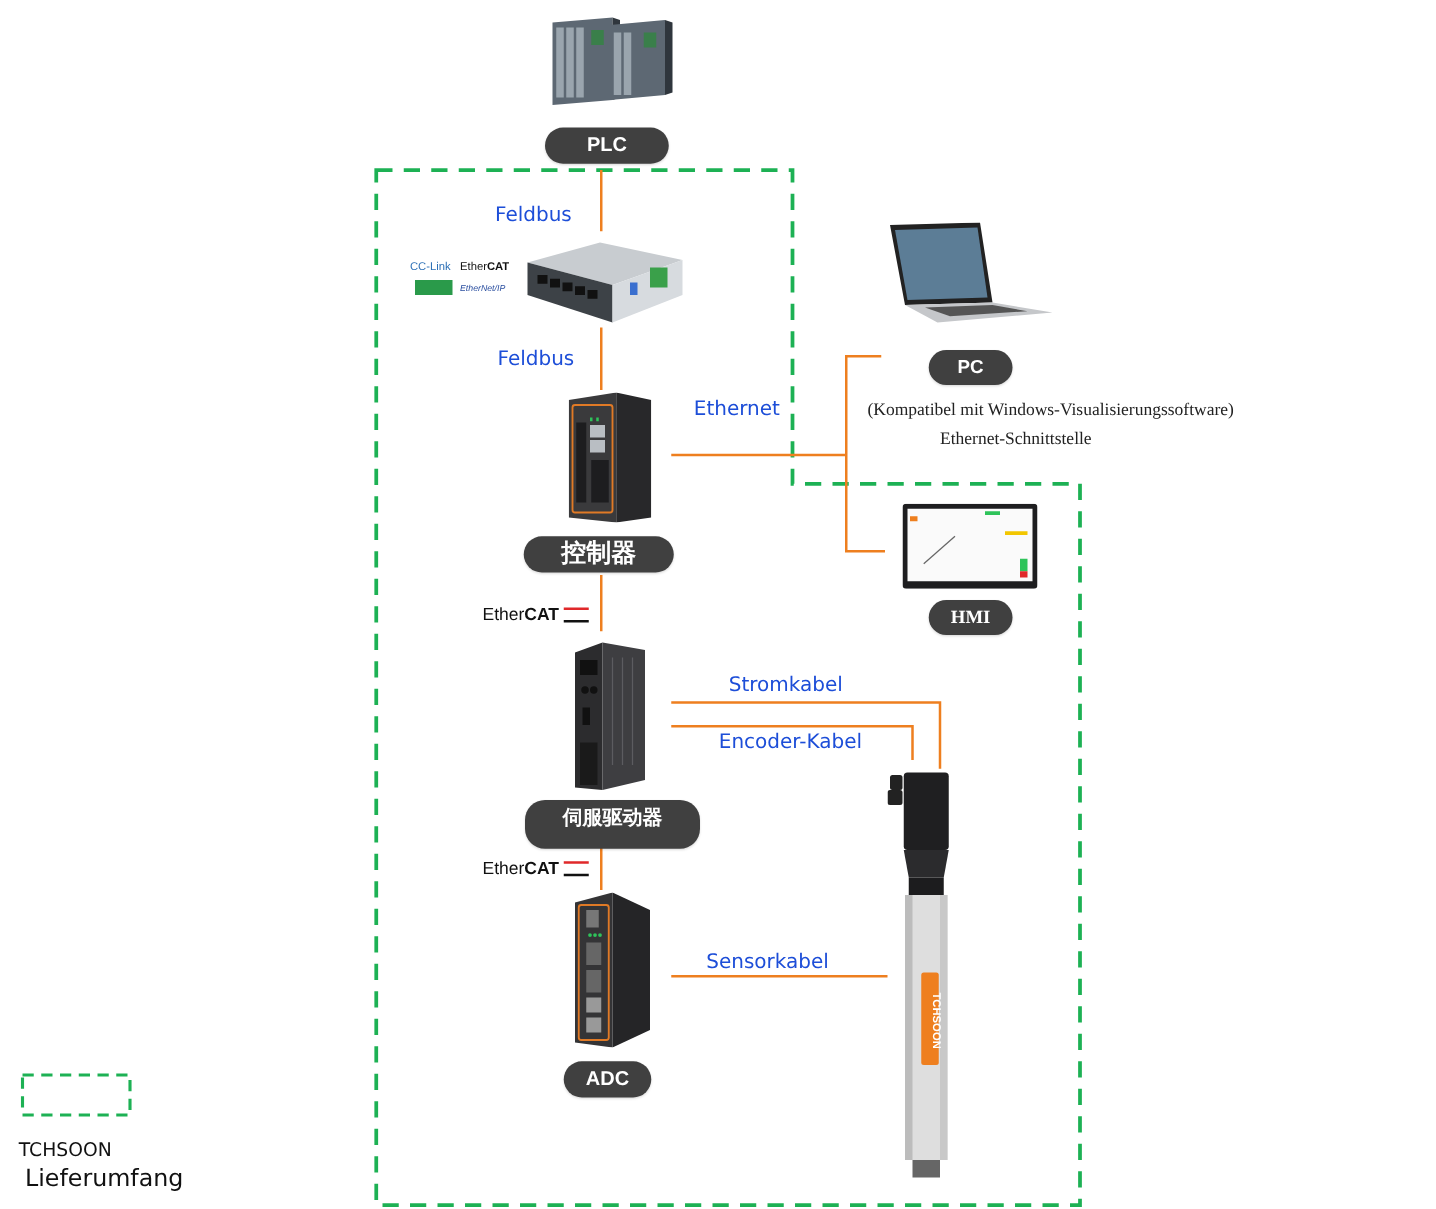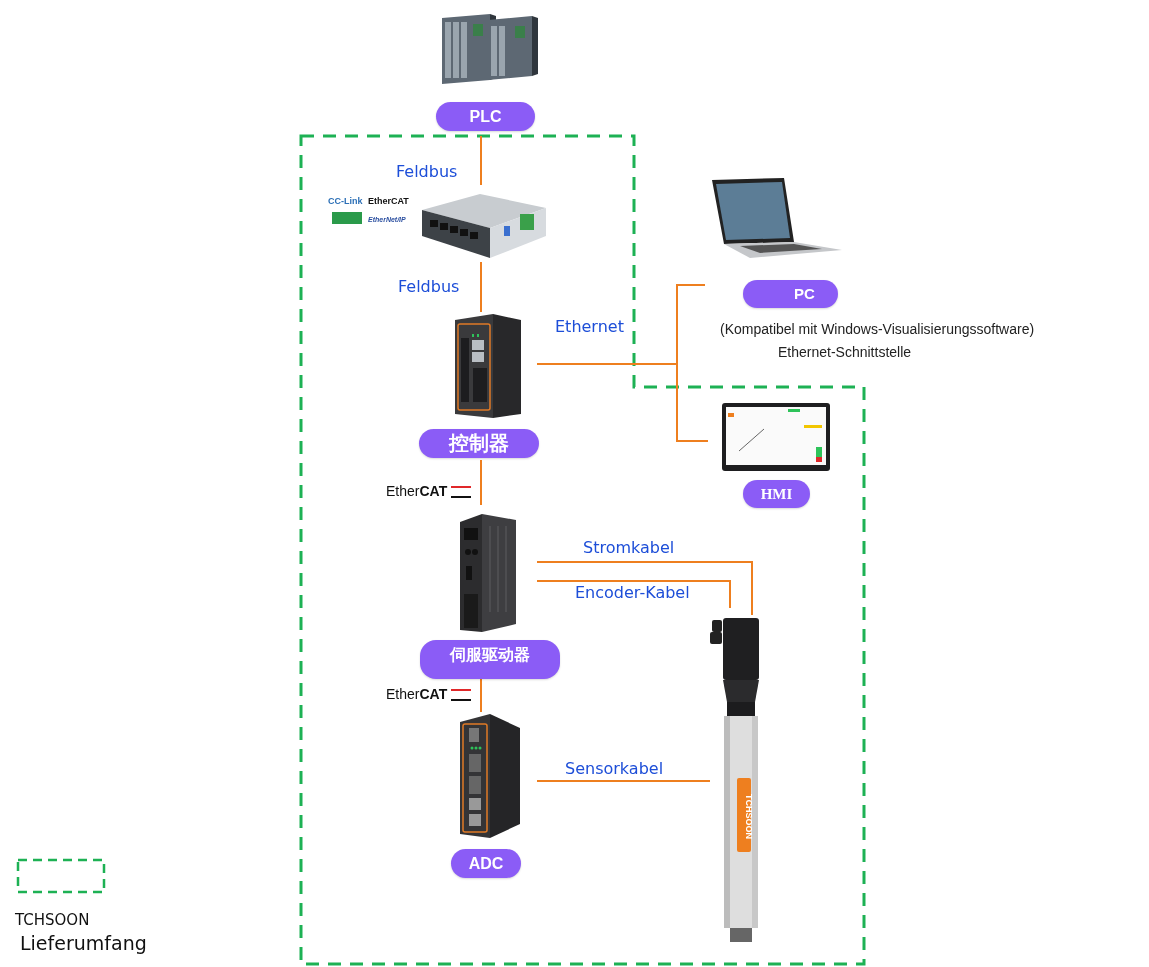--- a/index.html
+++ b/index.html
@@ -1,20 +1,20 @@
 <!DOCTYPE html>
 <html><head>
 <meta charset="utf-8">
 <style>
   html,body{margin:0;padding:0;background:#ffffff;}
   body{width:1149px;height:967px;position:relative;overflow:hidden;font-family:"DejaVu Sans","Liberation Sans",sans-serif;}
   .abs{position:absolute;}
-  .pill{position:absolute;background:#8b5cf6;color:#fff;border-radius:16px;text-align:center;font-weight:bold;font-family:"Liberation Sans",sans-serif;box-shadow:0 1px 2px rgba(0,0,0,0.15);}
+  .pill{position:absolute;background:#404040;color:#fff;border-radius:16px;text-align:center;font-weight:bold;font-family:"Liberation Sans",sans-serif;box-shadow:0 1px 2px rgba(0,0,0,0.15);}
   .lbl{position:absolute;font-family:"DejaVu Sans",sans-serif;font-size:16px;color:#1d4ed8;white-space:nowrap;}
-  .mono{position:absolute;font-family:Liberation Sans, sans-serif;font-size:14px;color:#222;white-space:nowrap;margin-left:26px;}
+  .mono{position:absolute;font-family:Liberation Serif, serif;font-size:14px;color:#222;white-space:nowrap;}
   .ecat{position:absolute;font-family:"Liberation Sans",sans-serif;font-size:14px;color:#111;white-space:nowrap;}
   .ecat b{font-weight:900;}
   svg.wires{position:absolute;left:0;top:0;}
 </style>
 </head>
 <body>
 
 <svg class="wires" width="1149" height="967">
 
   <path d="M301 136 H634 V387 H864 V964 H301 Z" fill="none" stroke="#1db154" stroke-width="3" stroke-dasharray="13,9"></path>
@@ -46,21 +46,21 @@
     <polygon points="48,10 92,6 92,66 48,70" fill="#5d6873"></polygon>
     <polygon points="92,6 98,8 98,64 92,66" fill="#2f363d"></polygon>
     <rect x="51" y="16" width="6" height="50" fill="#9aa5ae"></rect>
     <rect x="59" y="16" width="6" height="50" fill="#9aa5ae"></rect>
     <rect x="75" y="16" width="10" height="12" fill="#3a7f4a"></rect>
   </svg>
 </div>
 <div class="pill" style="left:436px;top:102px;width:99px;height:29px;line-height:29px;font-size:16px;">PLC</div>
 
 <div class="lbl" style="left:396px;top:162px;">Feldbus</div>
-<div class="abs" style="left:328px;top:196px;width:90px;height:36px;font-family:'Liberation Sans',sans-serif;font-size:9px;font-weight:bold;">
+<div class="abs" style="left:328px;top:208px;width:90px;height:36px;font-family:'Liberation Sans',sans-serif;font-size:9px;">
   <span style="position:absolute;left:0;top:0;color:#2b6fb6;">CC-Link</span>
   <span style="position:absolute;left:40px;top:0;color:#111;">Ether<b>CAT</b></span>
   <span style="position:absolute;left:4px;top:16px;width:30px;height:12px;background:#2a9a4a;"></span>
   <span style="position:absolute;left:40px;top:20px;color:#2b4fa0;font-style:italic;font-size:7px;">EtherNet/IP</span>
 </div>
 <div class="abs" style="left:420px;top:192px;width:130px;height:70px;">
   <svg width="130" height="70">
     <polygon points="2,18 60,2 126,16 70,36" fill="#c8ccd0"></polygon>
     <polygon points="2,18 70,36 70,66 2,44" fill="#3d4247"></polygon>
     <polygon points="70,36 126,16 126,44 70,66" fill="#d7dbdf"></polygon>
@@ -138,21 +138,21 @@
 <div class="pill" style="left:451px;top:849px;width:70px;height:29px;line-height:29px;font-size:16px;">ADC</div>
 
 <div class="abs" style="left:710px;top:178px;width:134px;height:82px;">
   <svg width="134" height="82">
     <polygon points="2,2 74,0 84,64 14,66" fill="#222"></polygon>
     <polygon points="6,6 72,4 80,60 16,62" fill="#5c7d96"></polygon>
     <polygon points="14,66 84,64 132,72 40,80" fill="#c5c7ca"></polygon>
     <polygon points="30,68 84,66 112,71 50,75" fill="#555"></polygon>
   </svg>
 </div>
-<div class="pill" style="left:743px;top:280px;width:67px;height:28px;line-height:28px;font-size:15px;padding-left:28px;">PC</div>
+<div class="pill" style="left:743px;top:280px;width:67px;height:28px;line-height:28px;font-size:15px;">PC</div>
 <div class="mono" style="left:694px;top:321px;">(Kompatibel mit Windows-Visualisierungssoftware)</div>
 <div class="mono" style="left:752px;top:344px;text-align:right;">Ethernet-Schnittstelle</div>
 
 <div class="abs" style="left:722px;top:403px;width:108px;height:68px;">
   <svg width="108" height="68">
     <rect x="0" y="0" width="108" height="68" rx="3" fill="#1e1e20"></rect>
     <rect x="4" y="4" width="100" height="58" fill="#fafafa"></rect>
     <rect x="6" y="10" width="6" height="4" fill="#ee7f1f"></rect>
     <rect x="66" y="6" width="12" height="3" fill="#2ec35a"></rect>
     <line x1="17" y1="48" x2="42" y2="26" stroke="#666" stroke-width="1"></line>

